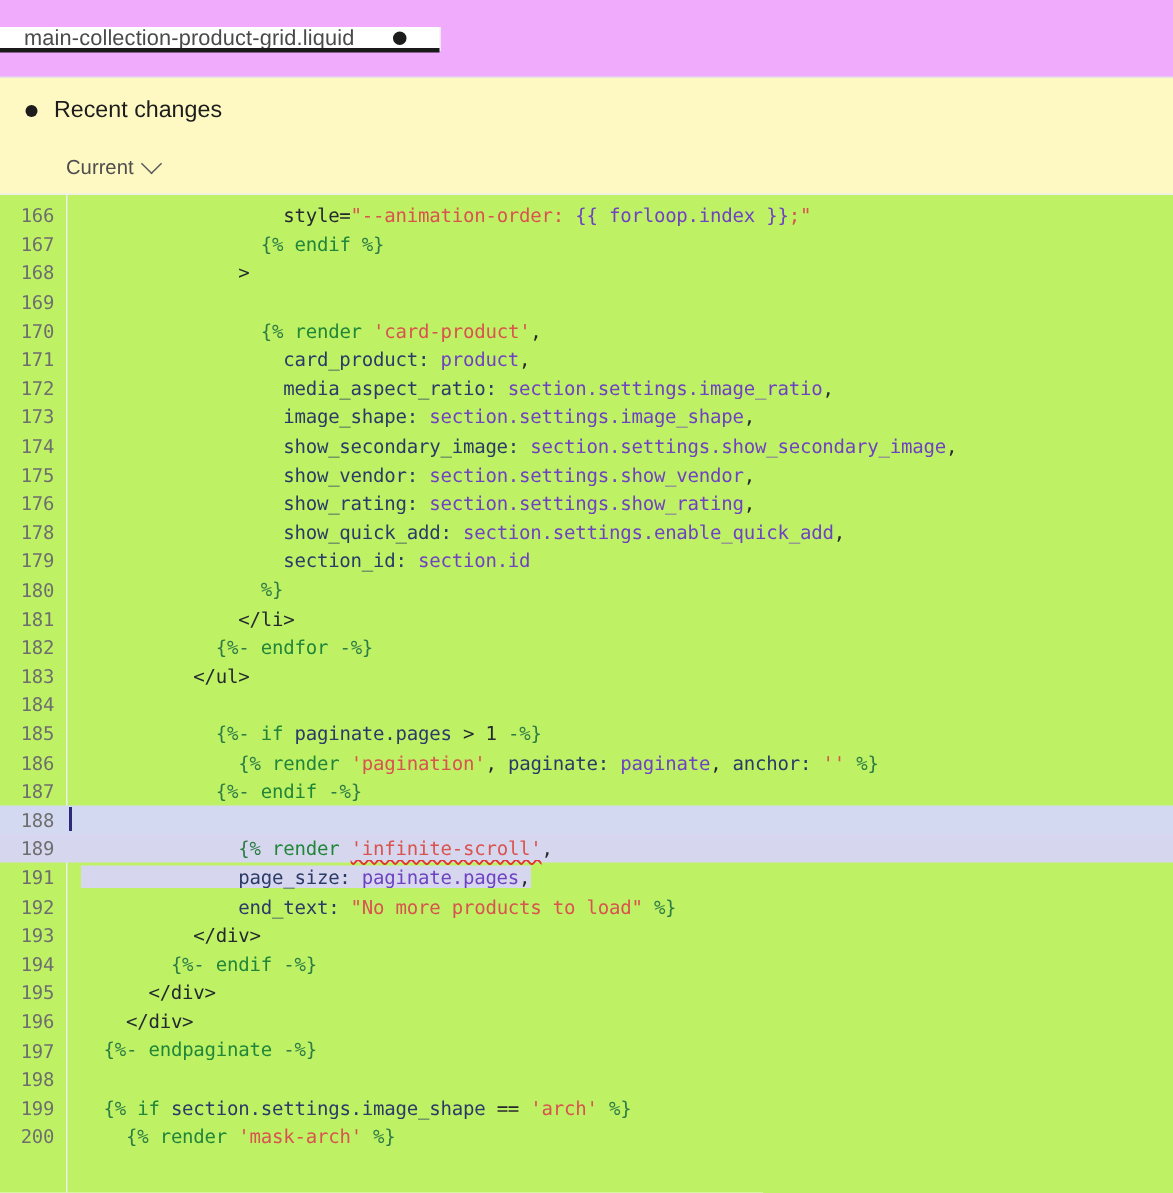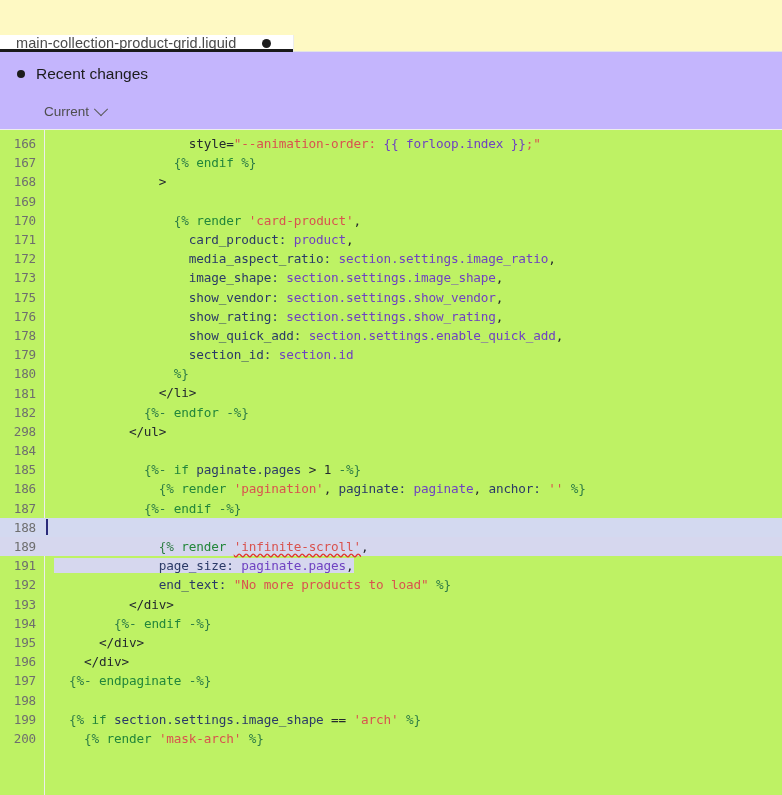--- a/index.html
+++ b/index.html
@@ -13,24 +13,24 @@
     height: 795px;
     overflow: hidden;
     font-family: "Liberation Sans", sans-serif;
     color: #202020;
     -webkit-font-smoothing: antialiased;
   }
 
   
   .tabstrip {
     height: 52px;
-    background: #fef9c3;
+    background: #f0abfc;
     border-bottom: 1px solid #e3e3e3;
     display: flex;
-    align-items: flex-end;
+    align-items: center;
     position: relative;
     box-sizing: border-box;
   }
   .tab {
     background: #ffffff;
     display: flex;
     align-items: center;
     gap: 10px;
     padding: 0 22px 0 16px;
     font-size: 14.5px;
@@ -60,21 +60,21 @@
     margin-left: 16px;
   }
   .tabstrip-filler {
     flex: 1 1 auto;
     background: #f4f4f4;
   }
 
   
   .changesbar {
     padding: 12px 0 10px 14px;
-    background: #c4b5fd;
+    background: #fef9c3;
     border-bottom: 1px solid #eeeeee;
   }
   .changes-title {
     display: flex;
     align-items: center;
     gap: 11px;
     font-size: 15.5px;
     color: #1c1c1c;
     line-height: 20px;
   }
@@ -238,20 +238,24 @@
       </div>
       <div class="row">
         <div class="lineno">172</div>
         <div class="code"><span>                  <span class="t-prop">media_aspect_ratio: </span><span class="t-var">section.settings.image_ratio</span><span class="t-tag">,</span></span></div>
       </div>
       <div class="row">
         <div class="lineno">173</div>
         <div class="code"><span>                  <span class="t-prop">image_shape: </span><span class="t-var">section.settings.image_shape</span><span class="t-tag">,</span></span></div>
       </div>
       <div class="row">
+        <div class="lineno">174</div>
+        <div class="code"><span>                  <span class="t-prop">show_secondary_image: </span><span class="t-var">section.settings.show_secondary_image</span><span class="t-tag">,</span></span></div>
+      </div>
+      <div class="row">
         <div class="lineno">175</div>
         <div class="code"><span>                  <span class="t-prop">show_vendor: </span><span class="t-var">section.settings.show_vendor</span><span class="t-tag">,</span></span></div>
       </div>
       <div class="row">
         <div class="lineno">176</div>
         <div class="code"><span>                  <span class="t-prop">show_rating: </span><span class="t-var">section.settings.show_rating</span><span class="t-tag">,</span></span></div>
       </div>
       <div class="row">
         <div class="lineno">178</div>
         <div class="code"><span>                  <span class="t-prop">show_quick_add: </span><span class="t-var">section.settings.enable_quick_add</span><span class="t-tag">,</span></span></div>
@@ -266,21 +270,21 @@
       </div>
       <div class="row">
         <div class="lineno">181</div>
         <div class="code"><span>              <span class="t-tag">&lt;/li&gt;</span></span></div>
       </div>
       <div class="row">
         <div class="lineno">182</div>
         <div class="code"><span>            <span class="t-del">{%- </span><span class="t-kw">endfor</span><span class="t-del"> -%}</span></span></div>
       </div>
       <div class="row">
-        <div class="lineno">298</div>
+        <div class="lineno">183</div>
         <div class="code"><span>          <span class="t-tag">&lt;/ul&gt;</span></span></div>
       </div>
       <div class="row">
         <div class="lineno">184</div>
         <div class="code"><span></span></div>
       </div>
       <div class="row">
         <div class="lineno">185</div>
         <div class="code"><span>            <span class="t-del">{%- </span><span class="t-kw">if</span><span class="t-prop"> paginate.pages </span><span class="t-op">&gt; 1</span><span class="t-del"> -%}</span></span></div>
       </div>

